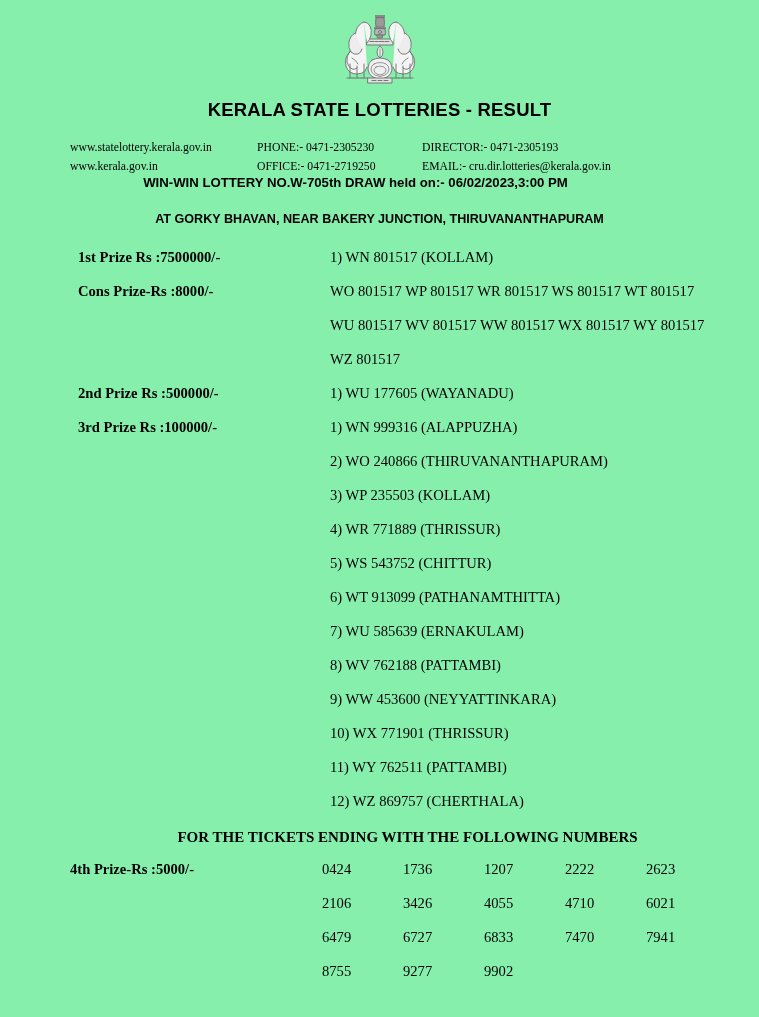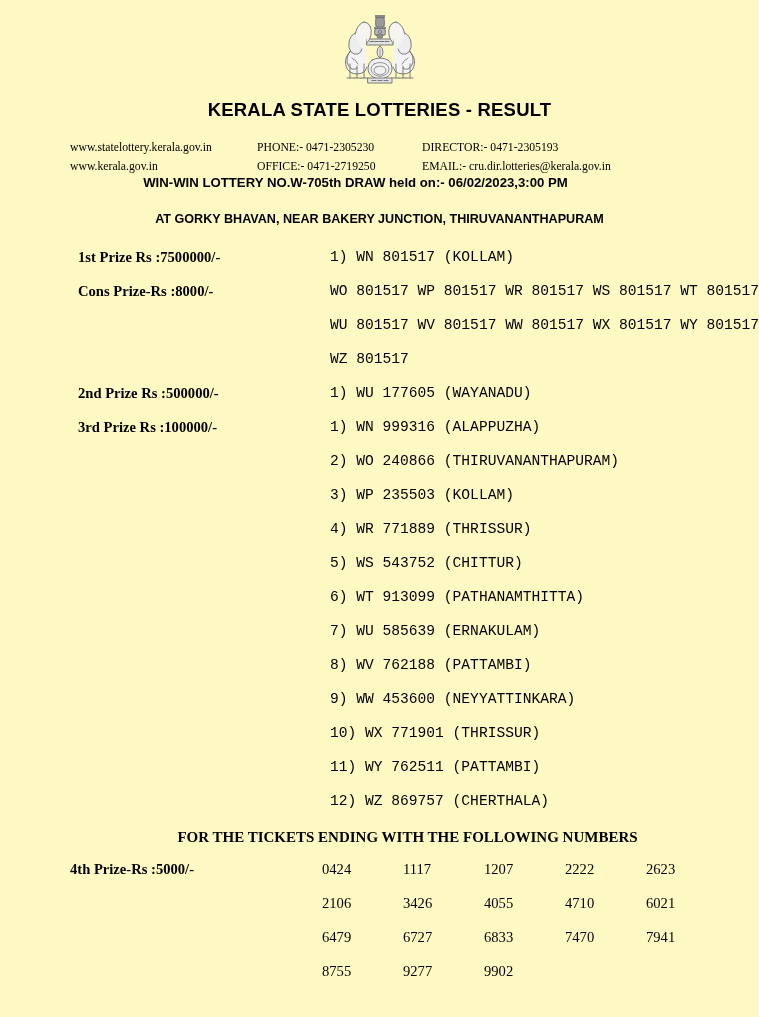--- a/index.html
+++ b/index.html
@@ -4,21 +4,21 @@
 <style>
   html, body {
     margin: 0;
     padding: 0;
     background: #ffffff;
   }
   .page {
     position: relative;
     width: 759px;
     height: 1017px;
-    background: #fef9c3;
+    background: #86efac;
     overflow: hidden;
     font-family: "Liberation Serif", "DejaVu Serif", serif;
     color: #000000;
   }
 
   
   .emblem-wrap {
     position: absolute;
     left: 0;
     top: 6px;
@@ -99,21 +99,21 @@
     top: 0;
     font-family: "Liberation Serif", "DejaVu Serif", serif;
     font-weight: bold;
     font-size: 14.6px;
     white-space: nowrap;
   }
   .pvalue {
     position: absolute;
     left: 322px;
     top: 0;
-    font-family: Liberation Mono, monospace;
+    font-family: Liberation Serif, serif;
     font-size: 14.6px;
     white-space: nowrap;
   }
 
   
   .section-heading {
     position: absolute;
     left: 0;
     top: 829px;
     width: 759px;
@@ -300,21 +300,21 @@
     </div>
   </div>
 
   <div class="section-heading">FOR THE TICKETS ENDING WITH THE FOLLOWING NUMBERS</div>
 
   <div class="grid-section">
     <span class="grid-label">4th Prize-Rs :5000/-</span>
     <div class="num-grid">
       <div class="num-row">
         <span class="num-cell">0424</span>
-        <span class="num-cell">1117</span>
+        <span class="num-cell">1736</span>
         <span class="num-cell">1207</span>
         <span class="num-cell">2222</span>
         <span class="num-cell">2623</span>
       </div>
       <div class="num-row">
         <span class="num-cell">2106</span>
         <span class="num-cell">3426</span>
         <span class="num-cell">4055</span>
         <span class="num-cell">4710</span>
         <span class="num-cell">6021</span>

